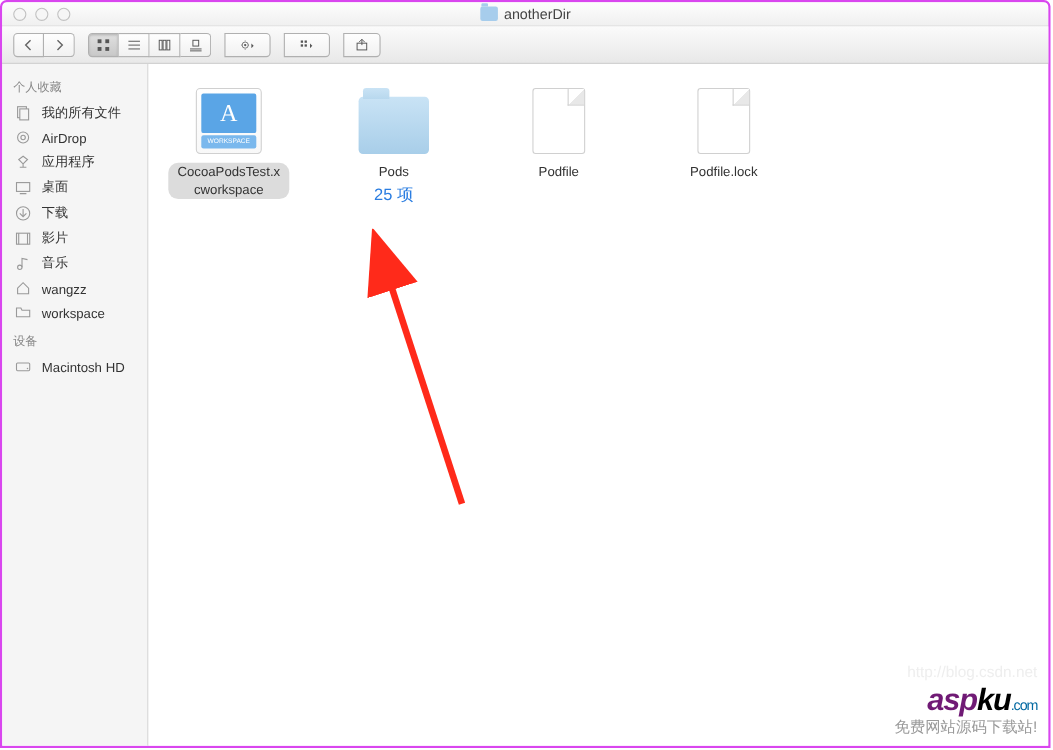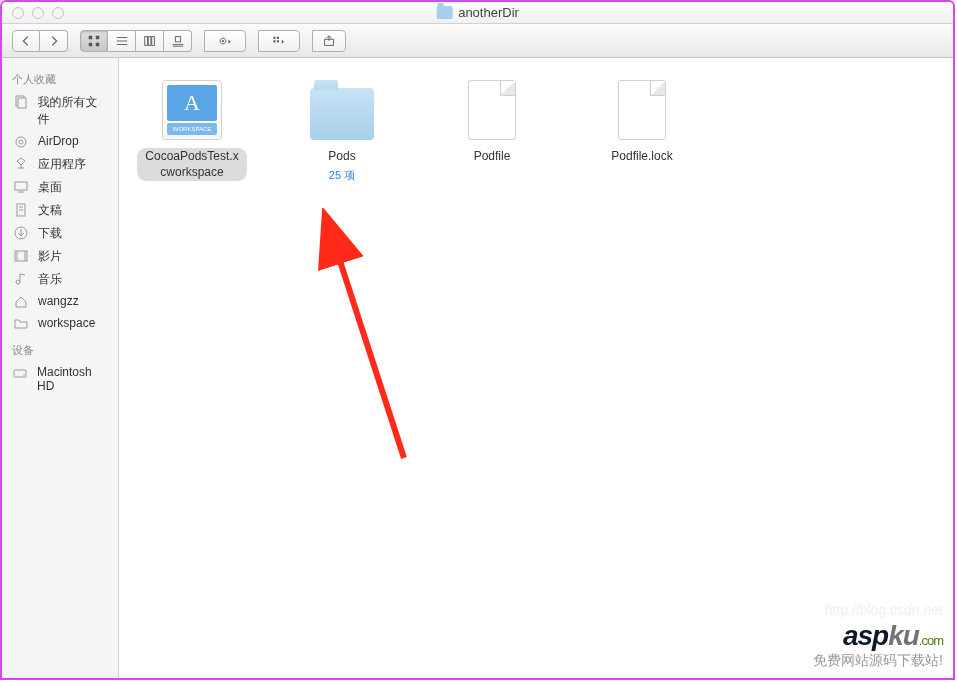--- a/index.html
+++ b/index.html
@@ -18,52 +18,52 @@
 .seg { display: flex; }
 .btn { height: 22px; min-width: 28px; background: linear-gradient(#fefefe,#f1f1f1); border: 1px solid #b0b0b0; display: flex; align-items: center; justify-content: center; font-size: 12px; color: #555; cursor: pointer; }
 .seg .btn:first-child { border-radius: 4px 0 0 4px; }
 .seg .btn:last-child { border-radius: 0 4px 4px 0; }
 .seg .btn + .btn { border-left: none; }
 .btn.single { border-radius: 4px; }
 .btn.active { background: linear-gradient(#e0e0e0,#c8c8c8); box-shadow: inset 0 1px 2px rgba(0,0,0,0.2); }
 .btn svg { width: 14px; height: 14px; }
 
 .body { flex: 1; display: flex; overflow: hidden; }
-.sidebar { width: 117px; background: #f5f5f5; border-right: 1px solid #d0d0d0; padding: 6px 0; font-size: 12px; overflow-y: auto; }
+.sidebar { width: 133px; background: #f5f5f5; border-right: 1px solid #d0d0d0; padding: 6px 0; font-size: 12px; overflow-y: auto; }
 .sb-header { font-size: 11px; color: #888; padding: 8px 10px 4px; }
-.sb-item { display: flex; align-items: flex-start; gap: 8px; padding: 3px 10px; color: #333; cursor: pointer; }
+.sb-item { display: flex; align-items: flex-end; gap: 8px; padding: 3px 10px; color: #333; cursor: pointer; }
 .sb-icon { width: 18px; height: 16px; display: flex; align-items: center; justify-content: center; color: #888; }
 .sb-icon svg { width: 16px; height: 16px; }
 
 .content { flex: 1; background: #fff; padding: 20px 18px; display: flex; gap: 40px; align-items: flex-start; position: relative; }
 .item { width: 110px; display: flex; flex-direction: column; align-items: center; cursor: pointer; }
 .ithumb { width: 64px; height: 64px; display: flex; align-items: center; justify-content: center; margin-bottom: 6px; }
 .ilabel { font-size: 12px; color: #333; text-align: center; line-height: 1.3; padding: 1px 6px; border-radius: 9px; word-break: break-all; }
 .item.selected .ilabel { background: #dcdcdc; }
-.isub { font-size: 11px; color: #2a7de1; margin-top: 2px; }
+.isub { font-size: 15px; color: #2a7de1; margin-top: 2px; }
 
 .workspace-icon { width: 60px; height: 60px; background: linear-gradient(#fff,#f8f8f8); border: 1px solid #d0d0d0; border-radius: 4px; position: relative; overflow: hidden; }
 .workspace-icon .top { position:absolute; top:4px; left:4px; right:4px; height:36px; background:#5aa5e6; border-radius:2px; display:flex; align-items:center; justify-content:center; }
 .workspace-icon .top::before { content:'A'; color:#fff; font-size:22px; font-family:serif; }
 .workspace-icon .bot { position:absolute; bottom:4px; left:4px; right:4px; height:12px; background:#7ab8ed; border-radius:2px; font-size:6px; color:#fff; text-align:center; line-height:12px; }
 
 .folder-icon { width: 64px; height: 52px; background: linear-gradient(#c9e3f5,#a8cee9); border-radius: 4px; position: relative; margin-top: 8px; }
 .folder-icon::before { content:''; position:absolute; top:-8px; left:4px; width:24px; height:10px; background: linear-gradient(#c9e3f5,#b8d8ee); border-radius:3px 3px 0 0; }
 
 .file-icon { width: 48px; height: 60px; background:#fff; border:1px solid #d0d0d0; border-radius:3px; position:relative; }
 .file-icon::before { content:''; position:absolute; top:0; right:0; width:14px; height:14px; background: linear-gradient(135deg,#fff 50%,#e8e8e8 50%); border-left:1px solid #d0d0d0; border-bottom:1px solid #d0d0d0; }
 
 .arrow { position: absolute; left: 195px; top: 150px; pointer-events: none; }
 
 .watermark { position: absolute; right: 10px; bottom: 8px; text-align: right; }
 .wm1 { font-size: 14px; color: #eee; margin-bottom: 2px; }
 .wm2 { font-size: 28px; font-weight: bold; font-style: italic; letter-spacing: -1px; }
-.wm2 .r { color: #0f172a; }
-.wm2 .g { color: #737373; font-style: italic; }
-.wm2 .s { font-size: 13px; color: #4d7c0f; font-style: normal; font-weight: normal; }
+.wm2 .r { color: #701a75; }
+.wm2 .g { color: #000000; font-style: italic; }
+.wm2 .s { font-size: 13px; color: #0369a1; font-style: normal; font-weight: normal; }
 .wm3 { font-size: 14px; color: #999; }
 </style>
 </head>
 <body>
 
 <div class="window">
 
   <div class="titlebar">
     <div class="traffic">
       <div class="tl"></div>
@@ -182,30 +182,20 @@
         <span>应用程序</span>
       </div>
       <div class="sb-item">
         <span class="sb-icon">
             <svg viewBox="0 0 16 16">
               <rect x="2" y="3" width="12" height="8" fill="none" stroke="#999"></rect>
               <line x1="5" y1="13" x2="11" y2="13" stroke="#999"></line>
             </svg>
           </span>
         <span>桌面</span>
-      </div>
-      <div class="sb-item">
-        <span class="sb-icon">
-            <svg viewBox="0 0 16 16">
-              <rect x="4" y="2" width="8" height="12" fill="none" stroke="#999"></rect>
-              <line x1="6" y1="5" x2="10" y2="5" stroke="#999"></line>
-              <line x1="6" y1="8" x2="10" y2="8" stroke="#999"></line>
-            </svg>
-          </span>
-        <span>文稿</span>
       </div>
       <div class="sb-item">
         <span class="sb-icon">
             <svg viewBox="0 0 16 16">
               <circle cx="8" cy="8" r="6" fill="none" stroke="#999"></circle>
               <path d="M8 4 L8 10 M5 8 L8 11 L11 8" fill="none" stroke="#999"></path>
             </svg>
           </span>
         <span>下载</span>
       </div>

